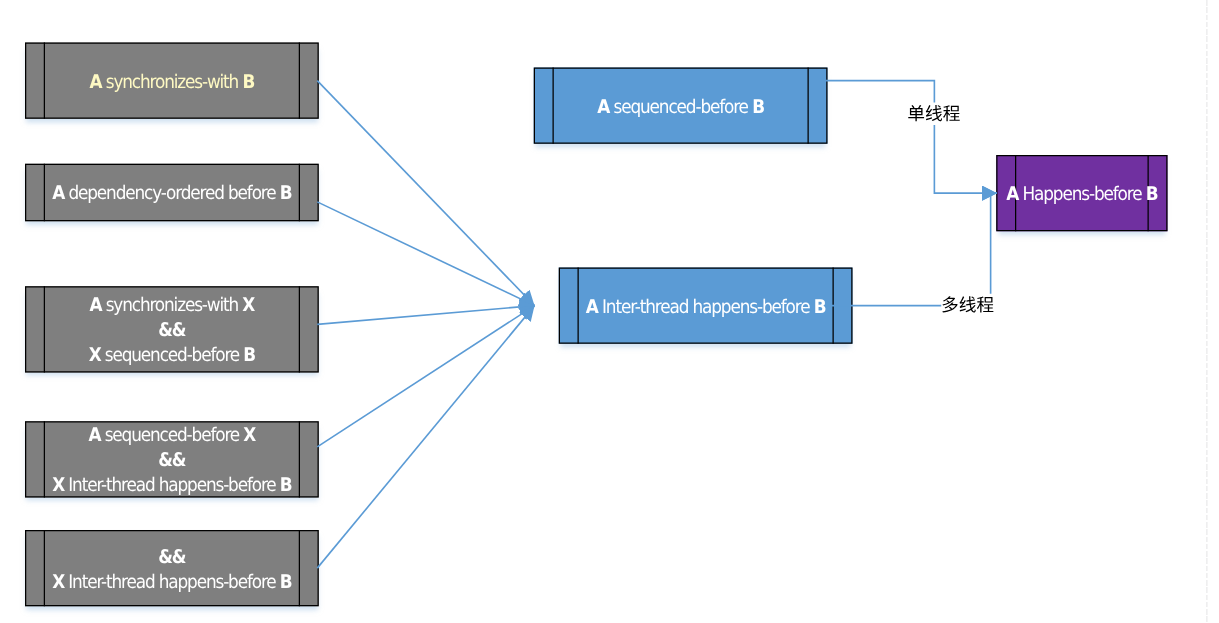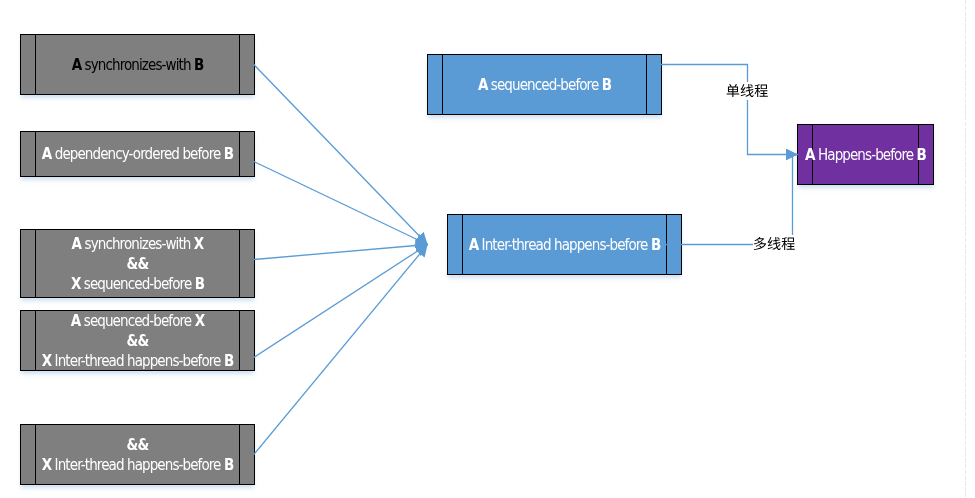--- a/index.html
+++ b/index.html
@@ -42,41 +42,41 @@
       <path d="M253.8,259.5 L427.6,244.5" fill="none" stroke="#5b9bd5" stroke-width="1.3" marker-end="url(#arrowhead)"></path>
       <path d="M253.8,357.5 L427.6,244.5" fill="none" stroke="#5b9bd5" stroke-width="1.3" marker-end="url(#arrowhead)"></path>
       <path d="M253.8,454.5 L427.6,244.5" fill="none" stroke="#5b9bd5" stroke-width="1.3" marker-end="url(#arrowhead)"></path>
       <path d="M660.8,64.5 L747.5,64.5 L747.5,154.5 L797.6,154.5" fill="none" stroke="#5b9bd5" stroke-width="1.3" marker-end="url(#arrowhead)"></path>
       <path d="M660.8,244.5 L792.5,244.5 L792.5,154.5 L797.6,154.5" fill="none" stroke="#5b9bd5" stroke-width="1.3" marker-end="url(#arrowhead)"></path>
     </svg>
   <div id="node-layer">
       <div class="node" style="left: 20px; top: 34px; width: 235px; height: 61px; background: rgb(127, 127, 127); border-color: rgb(0, 0, 0); box-shadow: rgba(170, 200, 230, 0.55) 0px 4px 4px -1px;">
         <span class="bar l"></span>
         <span class="bar r"></span>
-        <span class="lbl" style="color: #000000;">
+        <span class="lbl" style="color: #fef9c3;">
           <span class="ln"><span class="run bold">A</span><span class="run"> synchronizes-with </span><span class="run bold">B</span></span>
         </span>
       </div>
       <div class="node" style="left: 20px; top: 131px; width: 235px; height: 46px; background: rgb(127, 127, 127); border-color: rgb(0, 0, 0); box-shadow: rgba(170, 200, 230, 0.55) 0px 4px 4px -1px; text-align: right;">
         <span class="bar l"></span>
         <span class="bar r"></span>
         <span class="lbl" style="color: rgb(255, 255, 255);">
           <span class="ln"><span class="run bold">A</span><span class="run"> dependency-ordered before </span><span class="run bold">B</span></span>
         </span>
       </div>
       <div class="node" style="left: 20px; top: 229px; width: 235px; height: 69px; background: rgb(127, 127, 127); border-color: rgb(0, 0, 0); box-shadow: rgba(170, 200, 230, 0.55) 0px 4px 4px -1px;">
         <span class="bar l"></span>
         <span class="bar r"></span>
         <span class="lbl" style="color: rgb(255, 255, 255);">
           <span class="ln"><span class="run bold">A</span><span class="run"> synchronizes-with </span><span class="run bold">X</span></span>
           <span class="ln"><span class="run bold">&amp;&amp;</span></span>
           <span class="ln"><span class="run bold">X</span><span class="run"> sequenced-before </span><span class="run bold">B</span></span>
         </span>
       </div>
-      <div class="node" style="left: 20px; top: 310px; width: 235px; height: 61px; background: rgb(127, 127, 127); border-color: rgb(0, 0, 0); box-shadow: rgba(170, 200, 230, 0.55) 0px 4px 4px -1px;">
+      <div class="node" style="left: 20px; top: 337px; width: 235px; height: 61px; background: rgb(127, 127, 127); border-color: rgb(0, 0, 0); box-shadow: rgba(170, 200, 230, 0.55) 0px 4px 4px -1px;">
         <span class="bar l"></span>
         <span class="bar r"></span>
         <span class="lbl" style="color: rgb(255, 255, 255);">
           <span class="ln"><span class="run bold">A</span><span class="run"> sequenced-before </span><span class="run bold">X</span></span>
           <span class="ln"><span class="run bold">&amp;&amp;</span></span>
           <span class="ln"><span class="run bold">X</span><span class="run"> Inter-thread happens-before </span><span class="run bold">B</span></span>
         </span>
       </div>
       <div class="node" style="left: 20px; top: 424px; width: 235px; height: 61px; background: rgb(127, 127, 127); border-color: rgb(0, 0, 0); box-shadow: rgba(170, 200, 230, 0.55) 0px 4px 4px -1px;">
         <span class="bar l"></span>

